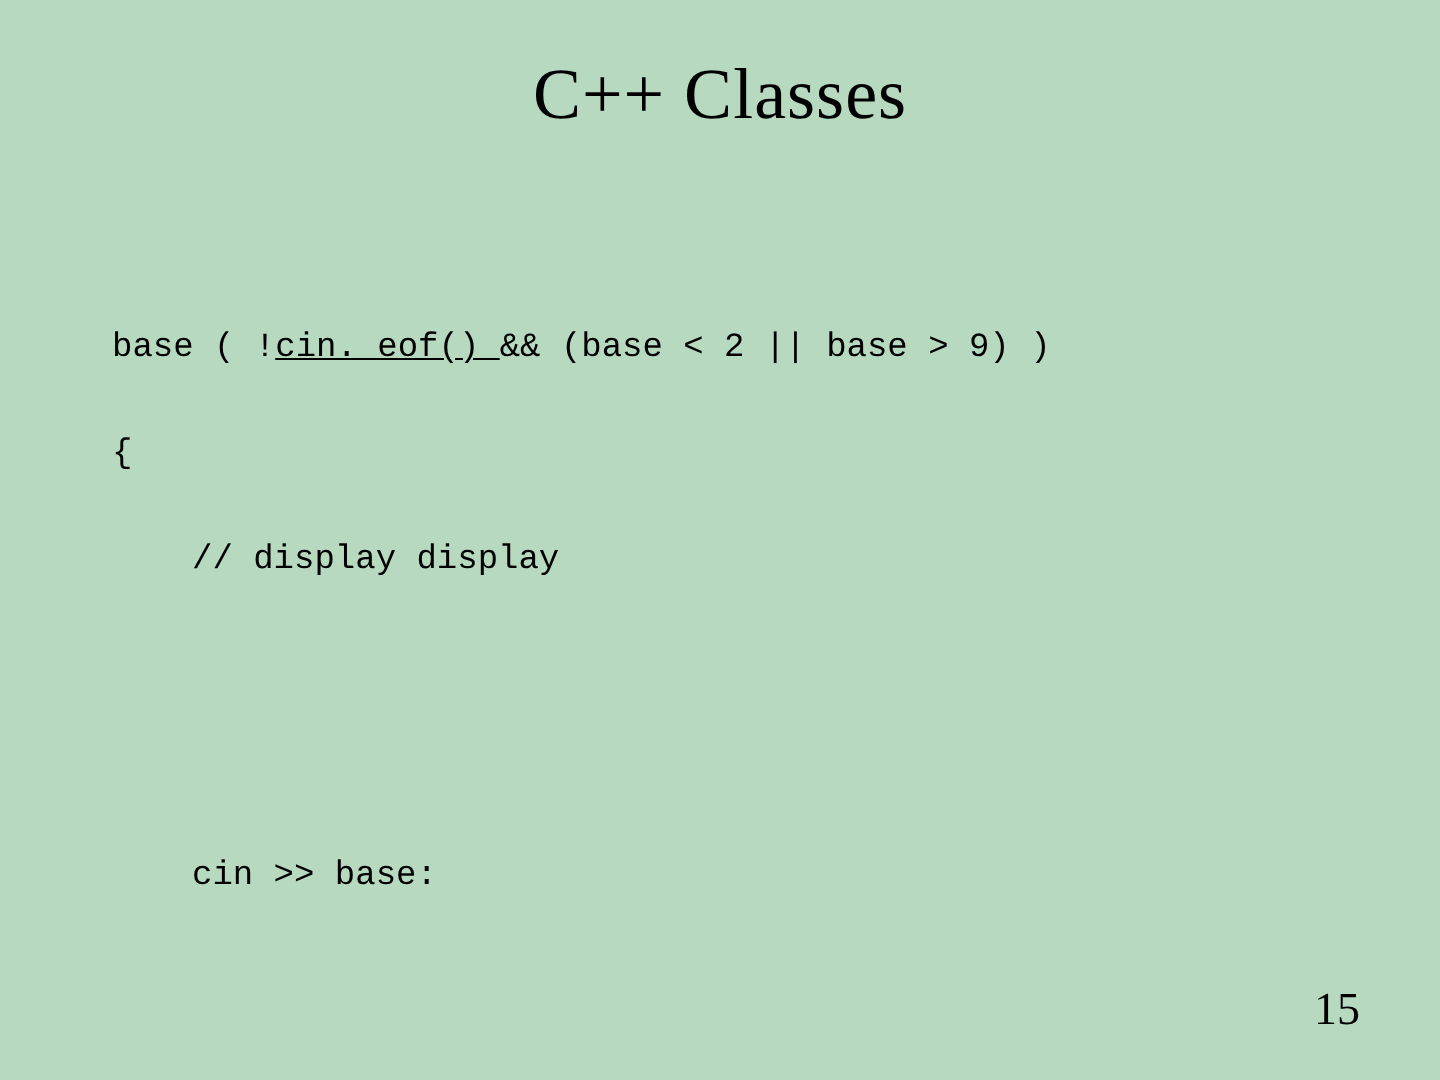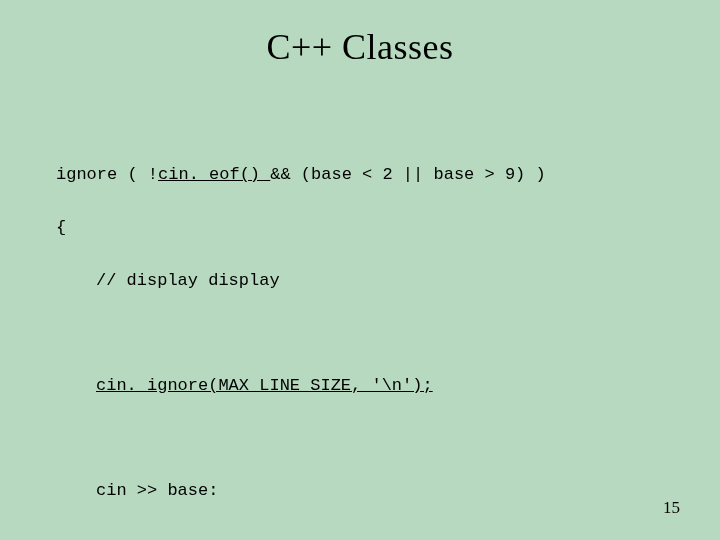--- a/index.html
+++ b/index.html
@@ -27,35 +27,34 @@
       left: 56px;
       top: 136px;
       white-space: pre;
     }
     .code-line { display: block; }
     .u { text-decoration: underline; }
     .page-num {
       position: absolute;
       right: 40px;
       bottom: 22px;
-      font-size: 17px;
+      font-size: 23px;
       color: #000;
       font-family: "Times New Roman", Times, serif;
     }
     .indent1 { padding-left: 40px; }
   </style>
 </head>
 <body>
 
 <h1 class="title">C++ Classes</h1>
 
 <div class="code-block">
-<span class="code-line"><span>ignore ( !</span><span class="u">cin. eof() </span><span>&amp;&amp; (base &lt; 2 || base &gt; 9) )</span></span>
+<span class="code-line"><span>base ( !</span><span class="u">cin. eof() </span><span>&amp;&amp; (base &lt; 2 || base &gt; 9) )</span></span>
 <span class="code-line">{</span>
 <span class="code-line indent1">// display display</span>
 <span class="code-line"> </span>
-<span class="code-line indent1"><span class="u">cin. ignore(MAX_LINE_SIZE, '\n');</span></span>
 <span class="code-line"> </span>
 <span class="code-line indent1">cin &gt;&gt; base:</span>
 
 </div>
 
 <div class="page-num">15</div>
 
 </body></html>

